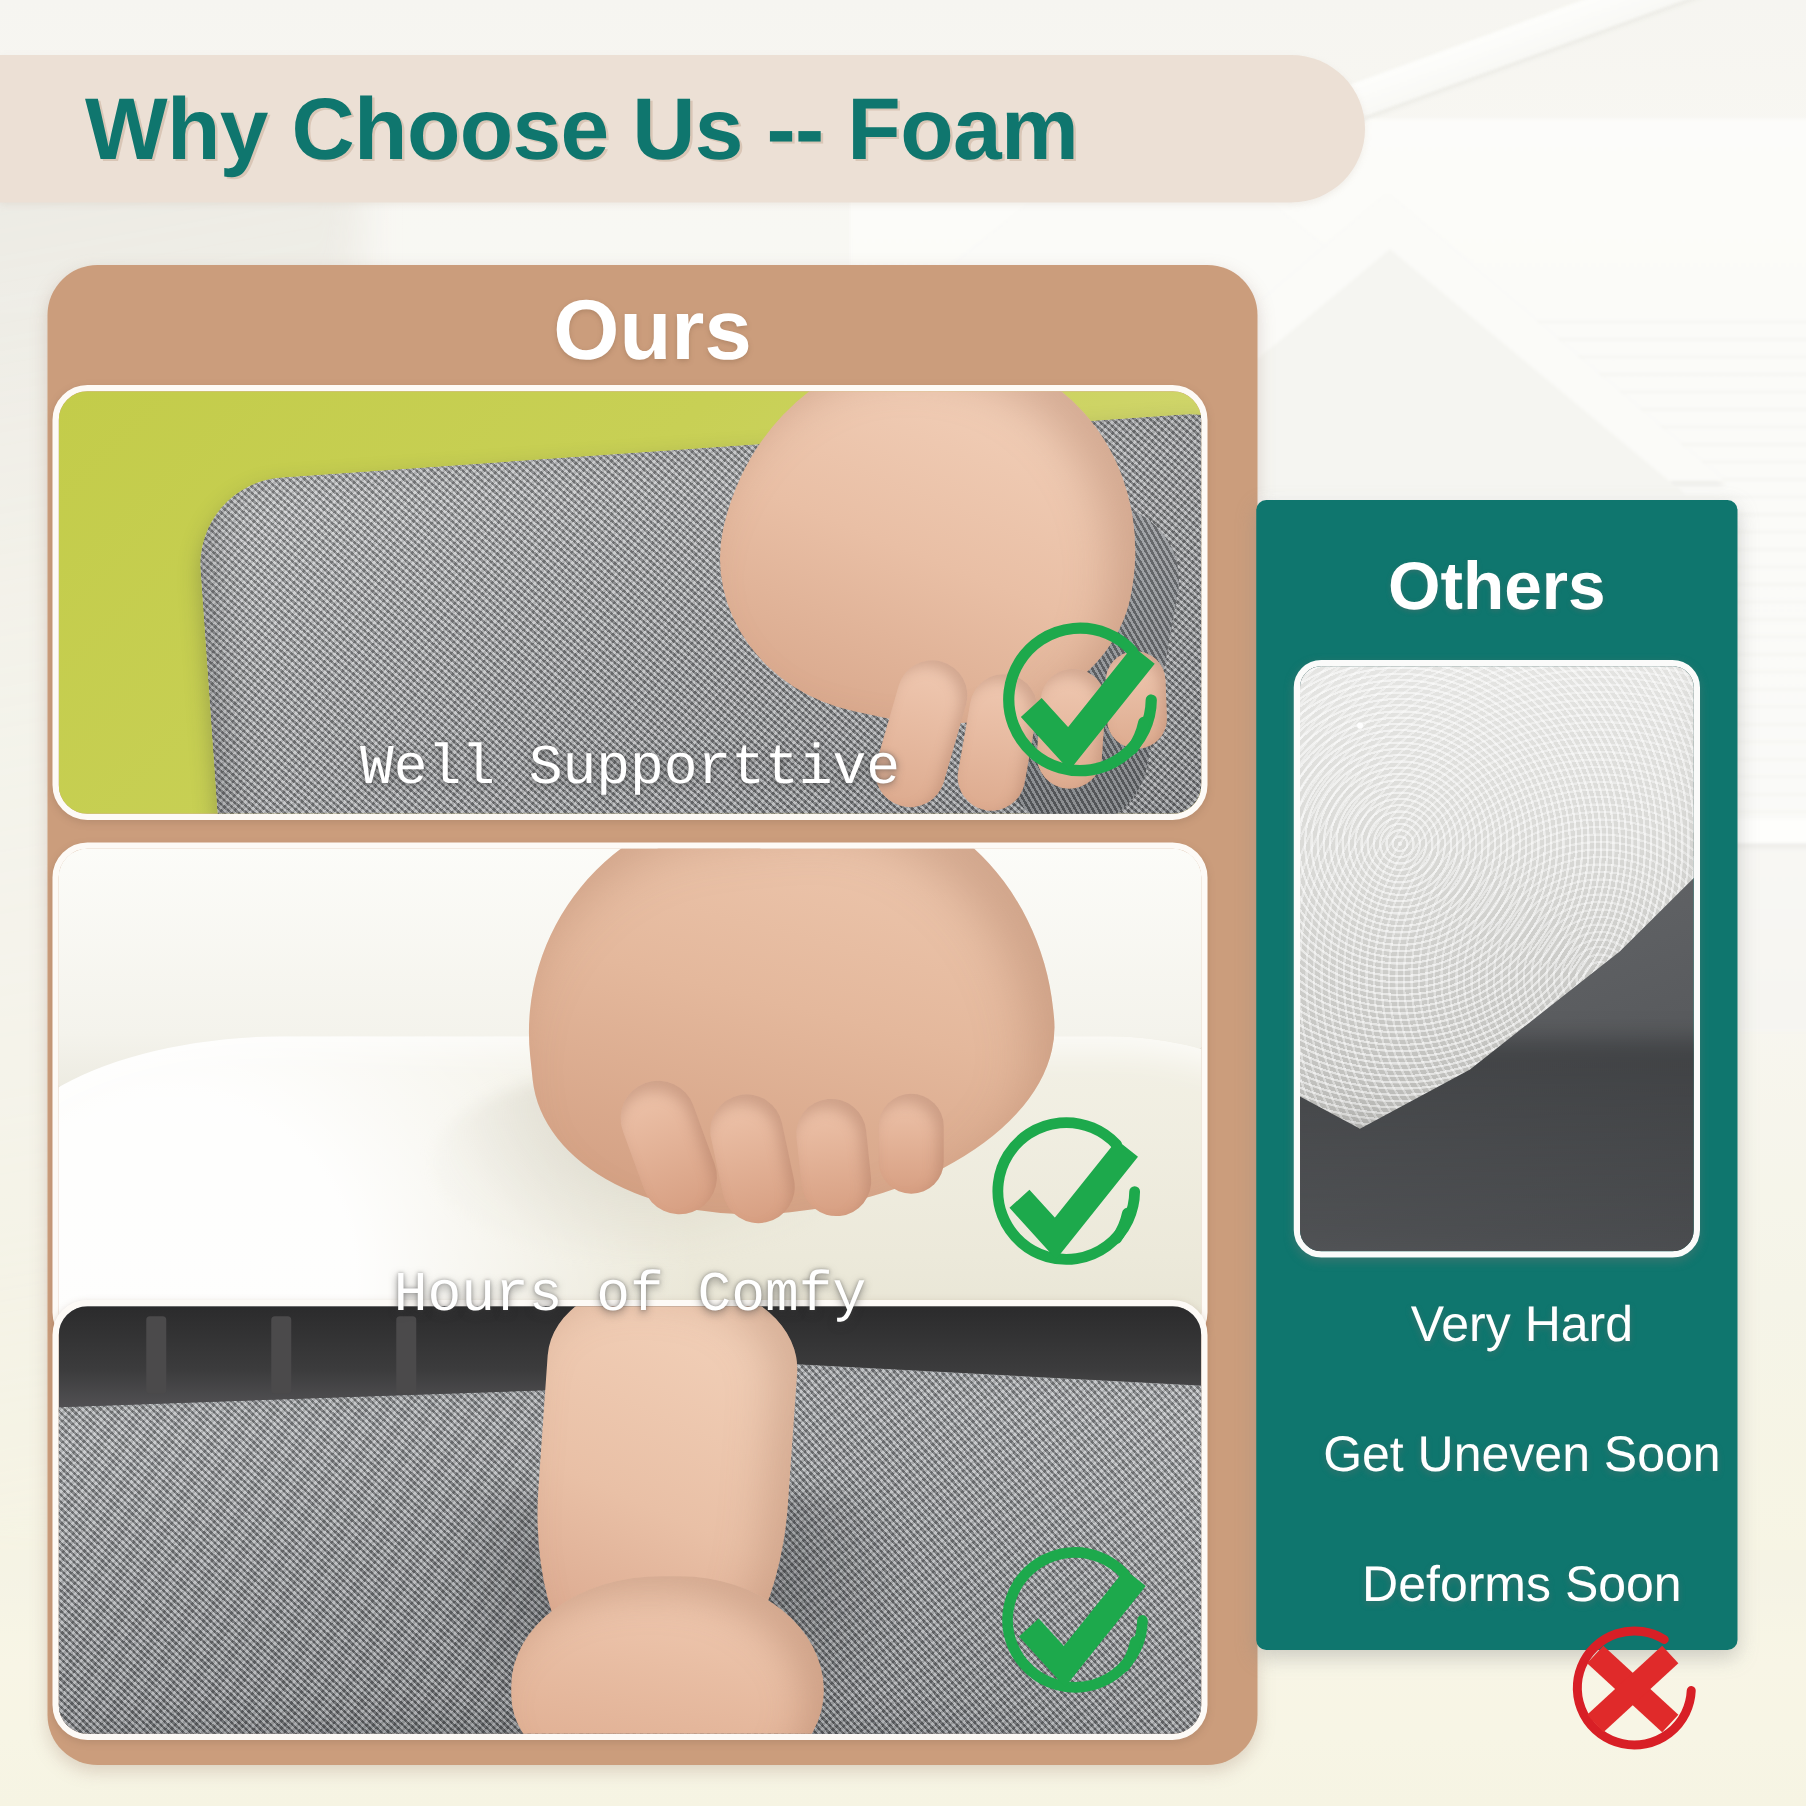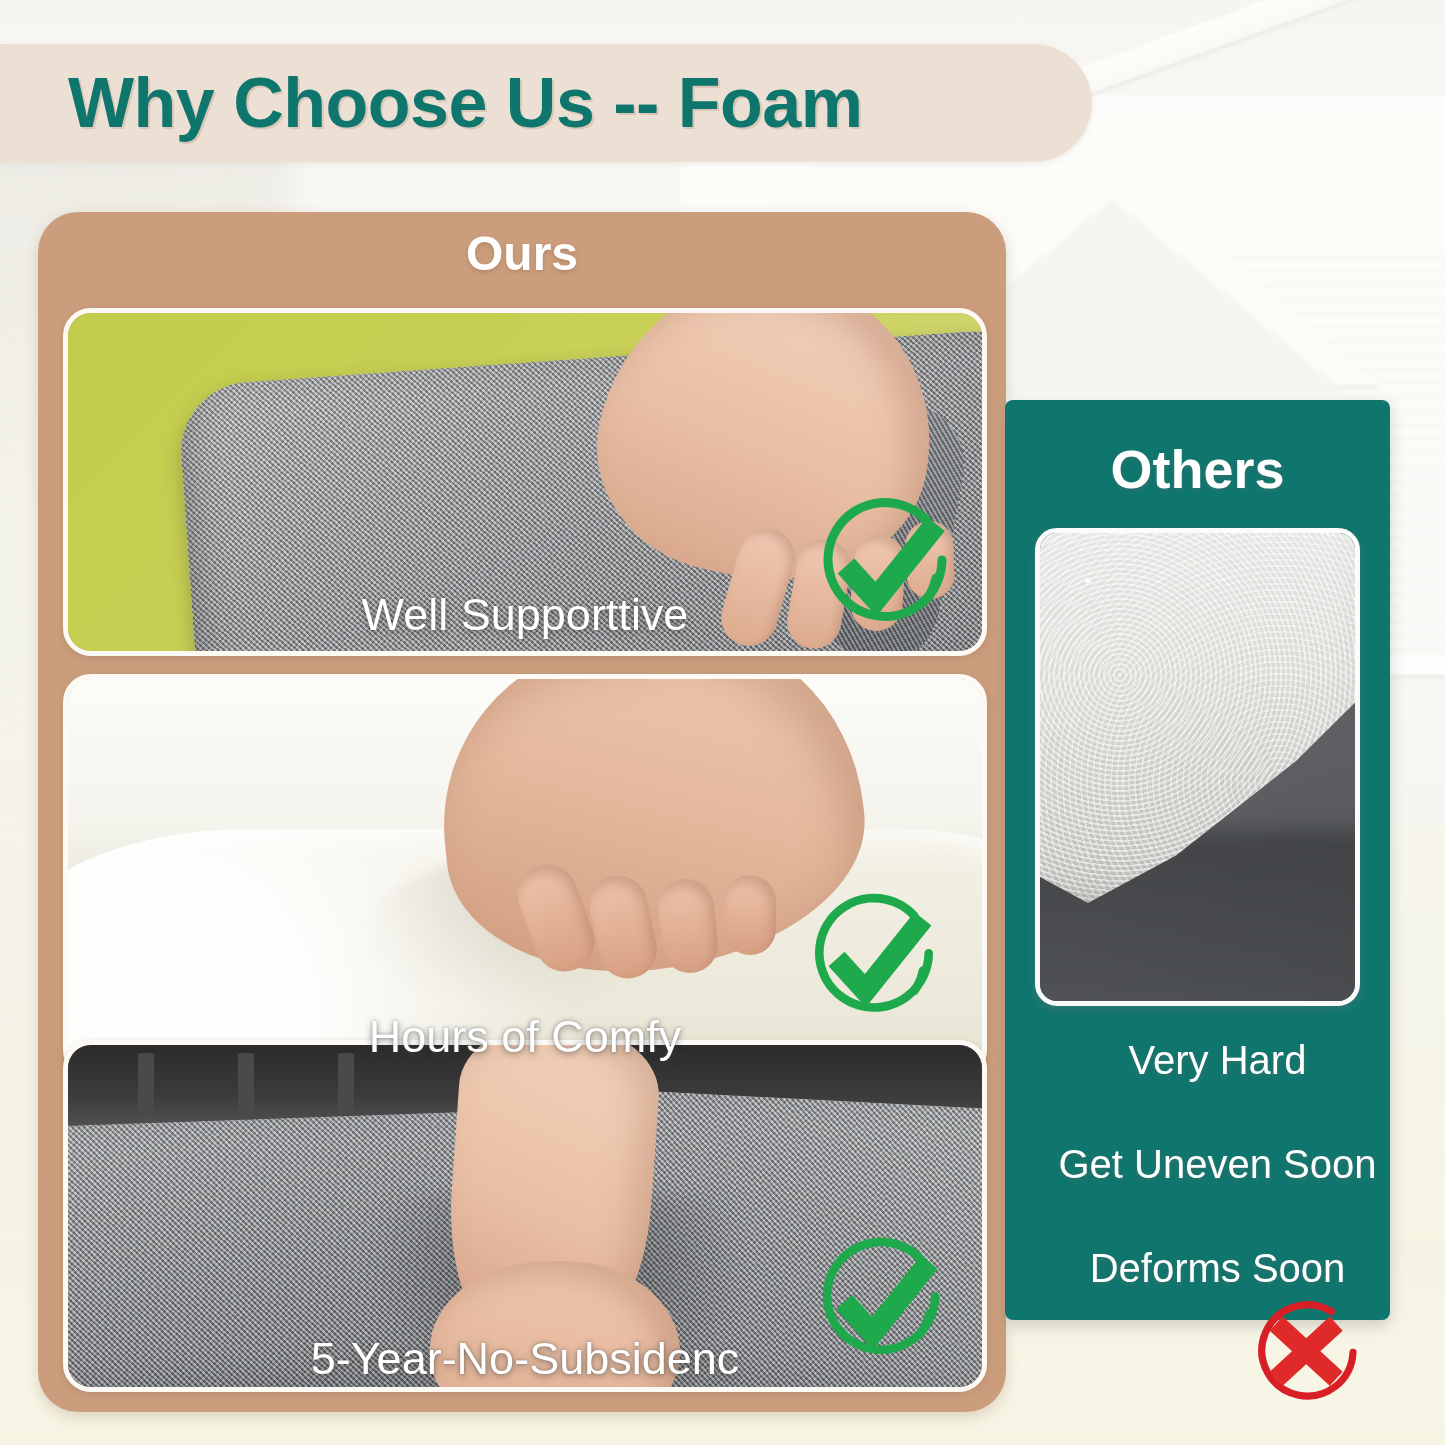--- a/index.html
+++ b/index.html
@@ -79,29 +79,30 @@
 
   
   .ours-panel{
     position:absolute;left:38px;top:212px;width:968px;height:1200px;
     background:#cb9d7c;
     border-radius:40px;
     box-shadow:0 5px 14px rgba(150,120,100,.28);
   }
   .ours-title{
     position:absolute;left:0;top:18px;width:100%;
-    text-align:center;font-size:48px;font-weight:bold;color:#ffffff;line-height:1;
+    text-align:center;font-size:68px;font-weight:bold;color:#ffffff;line-height:1;
     text-shadow:0 2px 4px rgba(130,95,70,.35);
   }
   .photo{
-    position:absolute;left:25px;width:924px;
+    position:absolute;left:4px;width:924px;
     border-radius:28px;overflow:hidden;
     border:5px solid #fdfaf6;
     box-sizing:border-box;
     box-shadow:0 2px 6px rgba(130,100,80,.25);
+    font-family:Liberation Mono, monospace;
   }
   .photo.p1{top:96px;height:348px;}
   .photo.p2{top:462px;height:404px;}
   .photo.p3{top:828px;height:352px;}
 
   .photo-label{
     position:absolute;bottom:14px;width:100%;text-align:center;
     font-size:45px;color:#ffffff;line-height:1;
     text-shadow:0 2px 7px rgba(60,60,60,.55), 0 0 3px rgba(70,70,70,.45);
     z-index:4;pointer-events:none;
@@ -368,21 +369,20 @@
         <div class="arm"></div>
         <div class="fist"></div>
       </div>
       <div class="check-icon c3">
         <svg viewBox="0 0 100 100" width="100%" height="100%">
           <path d="M78 20 A38 38 0 1 0 88 46" fill="none" stroke="#1DA94C" stroke-width="6" stroke-linecap="round"></path>
           <path d="M84 58 A38 38 0 0 1 78 72" fill="none" stroke="#1DA94C" stroke-width="6" stroke-linecap="round"></path>
           <path d="M24 50 L44 72 L84 22" fill="none" stroke="#1DA94C" stroke-width="15" stroke-linecap="butt" stroke-linejoin="miter"></path>
         </svg>
       </div>
-      <div class="photo-label">5-Year-No-Subsidenc</div>
     </div>
   </div>
 
   <div class="others-panel">
     <div class="others-title">Others</div>
 
     <div class="others-photo">
       <div class="art4">
         <div class="shadow"></div>
         <div class="lump"></div>

